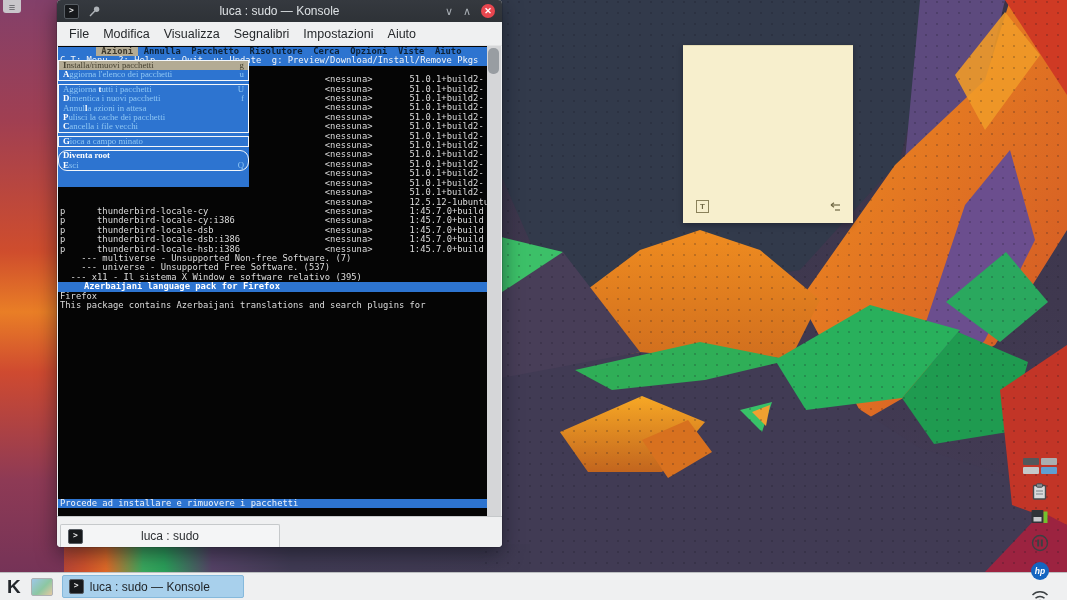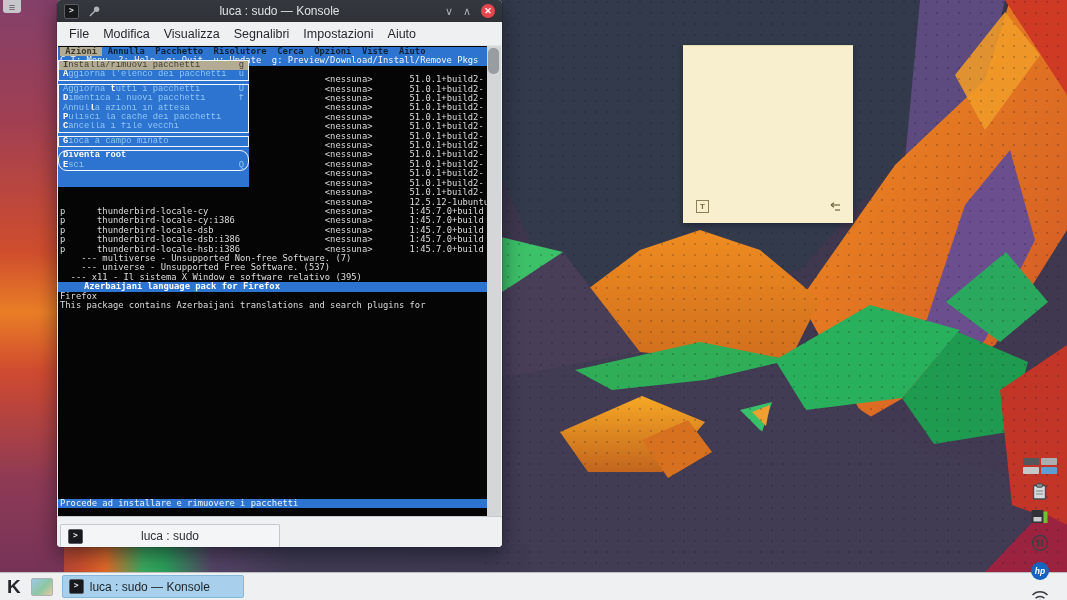--- a/index.html
+++ b/index.html
@@ -41,30 +41,30 @@
   
   .terminal{position:relative;height:470px;background:#050505;margin:0 1px;}
   .term-rows{position:absolute;left:0;top:1px;right:14px;}
   .term-row{height:9.42px;line-height:9.42px;white-space:pre;overflow:hidden;padding-left:2px;
             font-family:"DejaVu Sans Mono",monospace;font-size:8.8px;color:#dcdcdc;}
   .term-row.blue{background:#2d74d0;}
   .seg.w{color:#dcdcdc;}
   .seg.help{color:#f2f5f8;}
   .seg.hl{color:#ffffff;font-weight:bold;margin-left:24px;}
   .seg.mbar{color:#0d2134;font-weight:bold;}
-  .seg.msel{background:#b3ab94;color:#3c382c;font-weight:bold;}
+  .seg.msel{background:#b3ab94;color:#3c382c;font-weight:bold;margin-left:36px;}
   .term-scroll{position:absolute;top:0;right:0;width:14px;height:100%;background:#d5d6d8;}
   .term-thumb{position:absolute;top:2px;left:1px;width:11px;height:26px;border-radius:5px;background:#989da2;}
 
   
   .apt-menu{position:absolute;left:0;top:14px;width:191px;background:#2d74d0;}
   .apt-section{border:1px solid #f4f7fa;margin-bottom:3px;}
   .apt-section:last-child{margin-bottom:16px;border-radius:9px;}
   .apt-item{position:relative;height:9.42px;line-height:9.42px;white-space:pre;overflow:hidden;
-            padding:0 4px;font-family:Liberation Mono, monospace;font-size:8.8px;color:#8ec6f4;}
+            padding:0 4px;font-family:Liberation Serif, serif;font-size:8.8px;color:#8ec6f4;}
   .apt-item .k{color:#ffffff;font-weight:bold;}
   .apt-item .sc{position:absolute;right:4px;top:0;}
   .apt-item.sel{background:#b3ab94;color:#45402f;}
   .apt-item.sel .k,.apt-item.sel .sc{color:#45402f;}
   .apt-item.bright{color:#ffffff;font-weight:bold;}
 
   
   .tabbar{position:relative;height:30px;background:#eff0f1;border-top:1px solid #c6c9cb;}
   .tab{position:absolute;left:3px;top:7px;width:218px;height:22px;background:#f4f5f6;
        border:1px solid #c6c9cb;border-bottom:none;border-radius:2px 2px 0 0;

